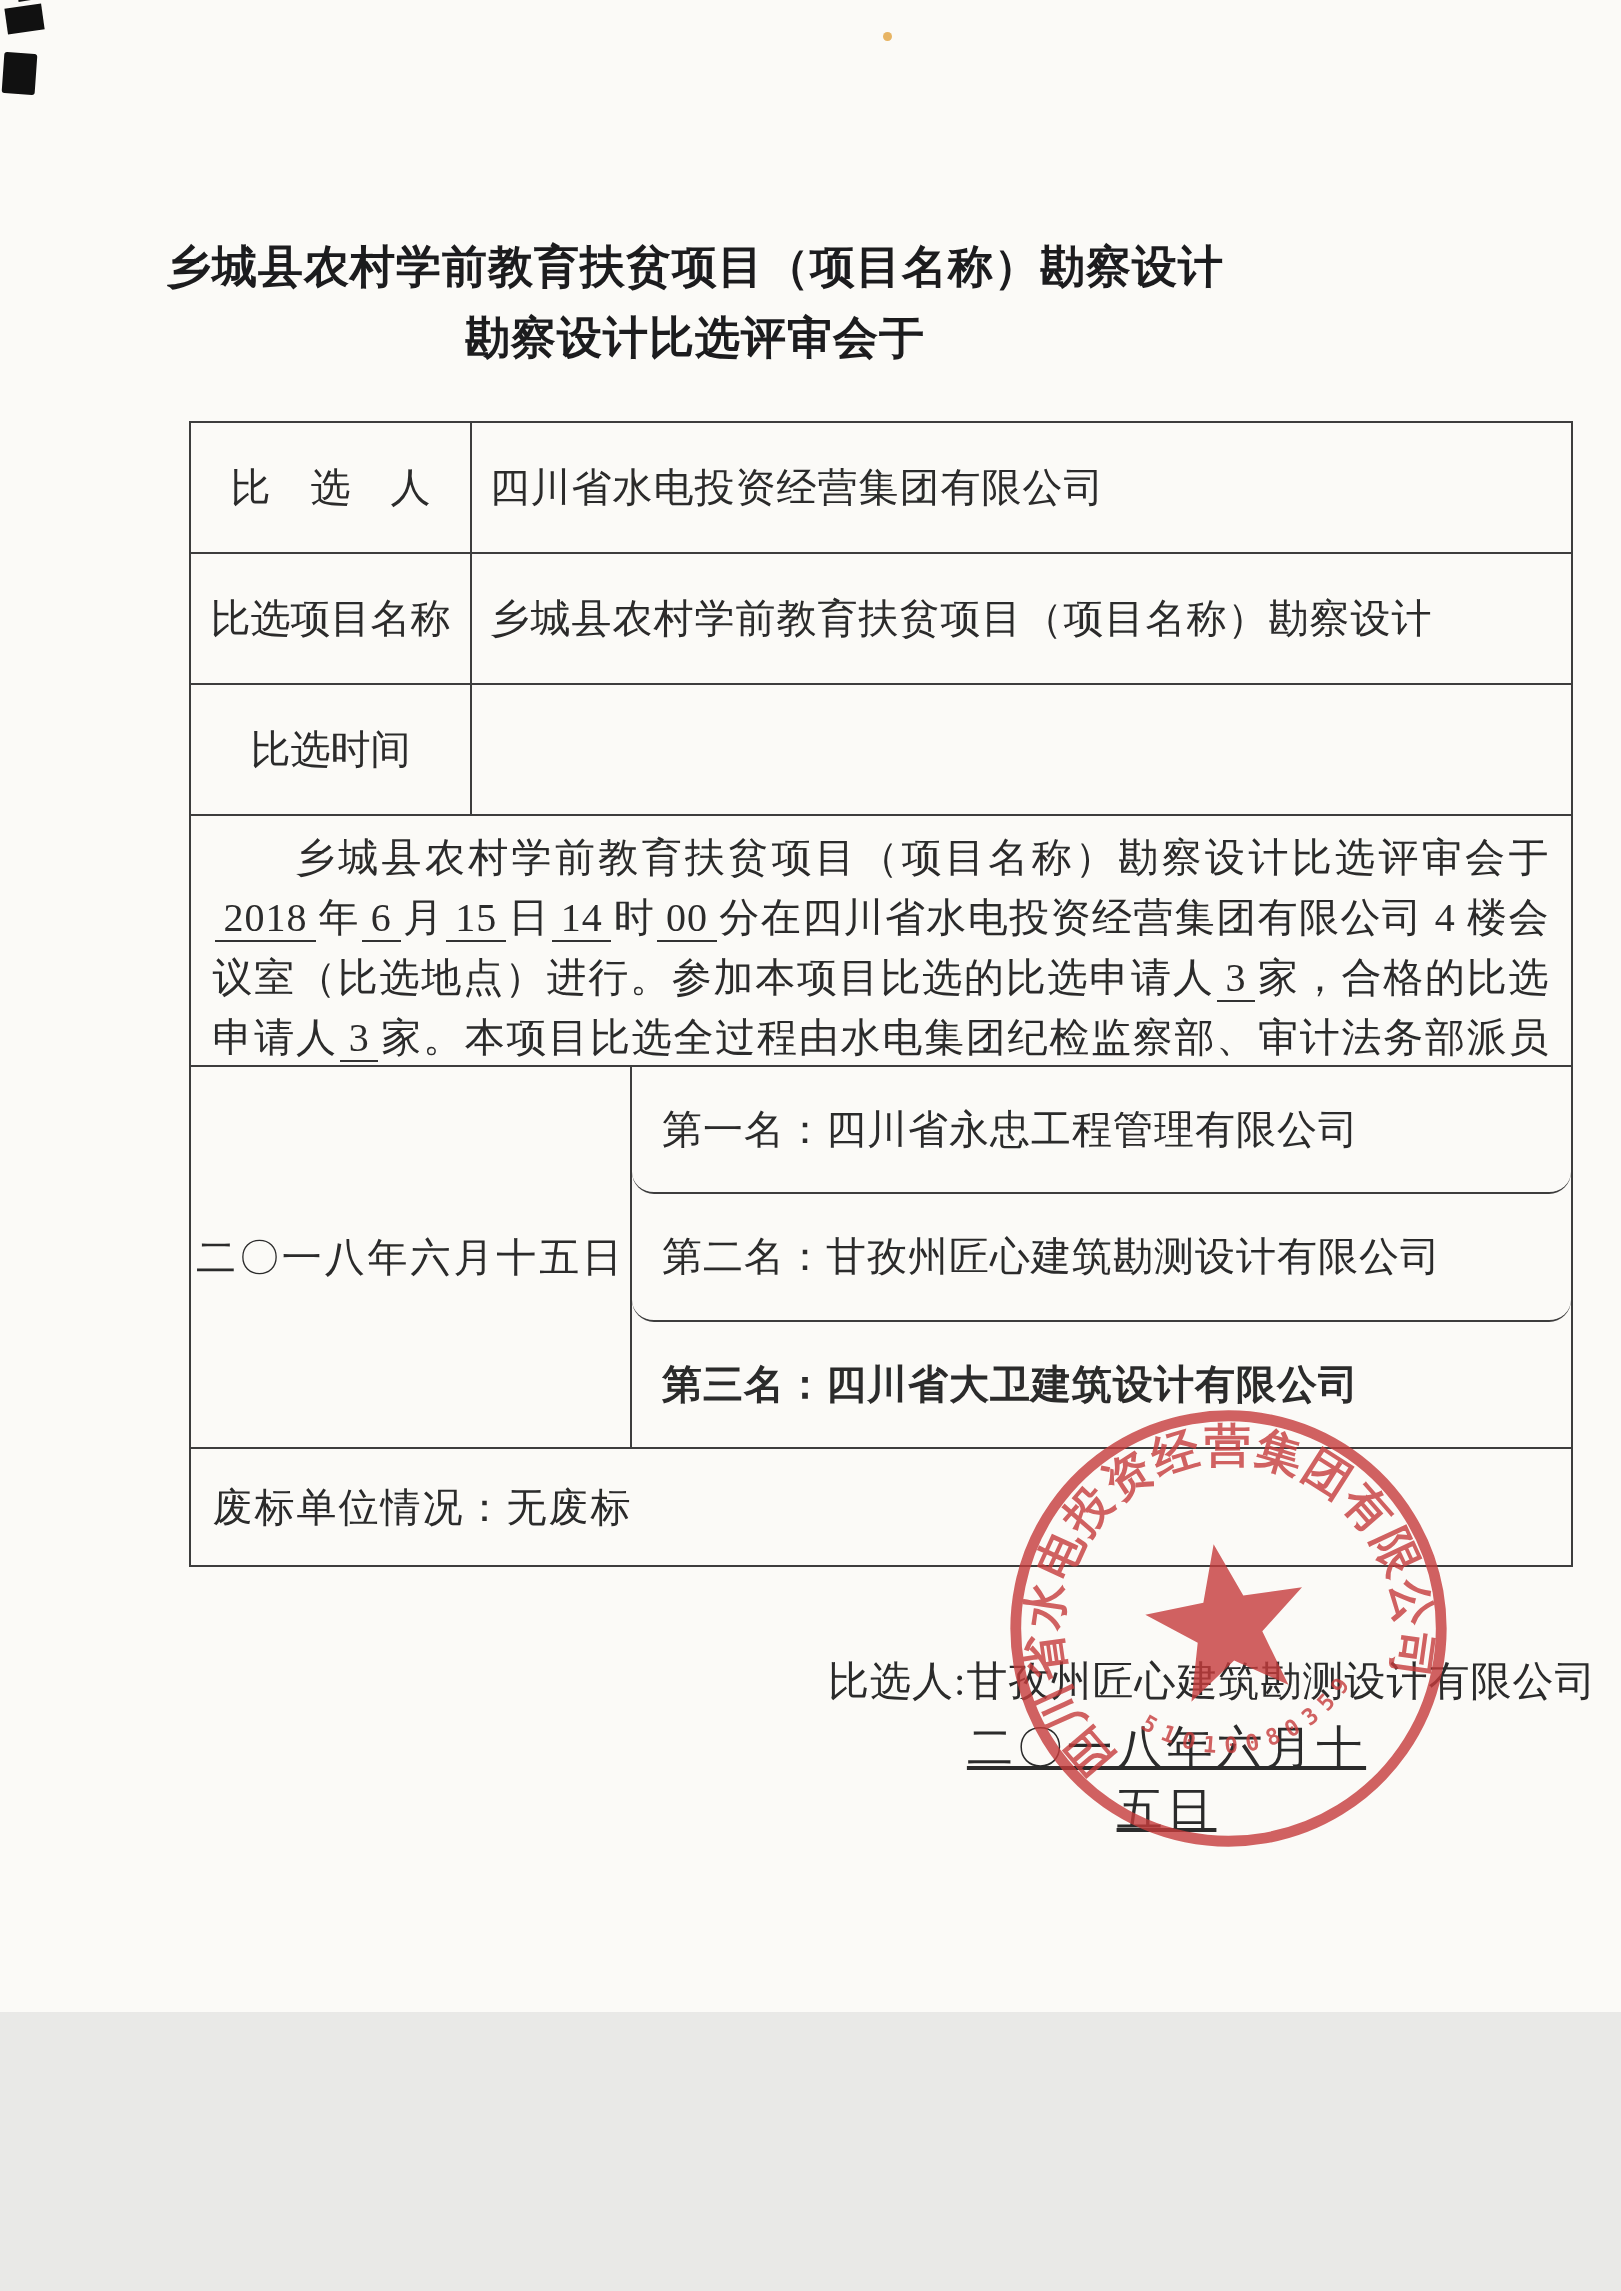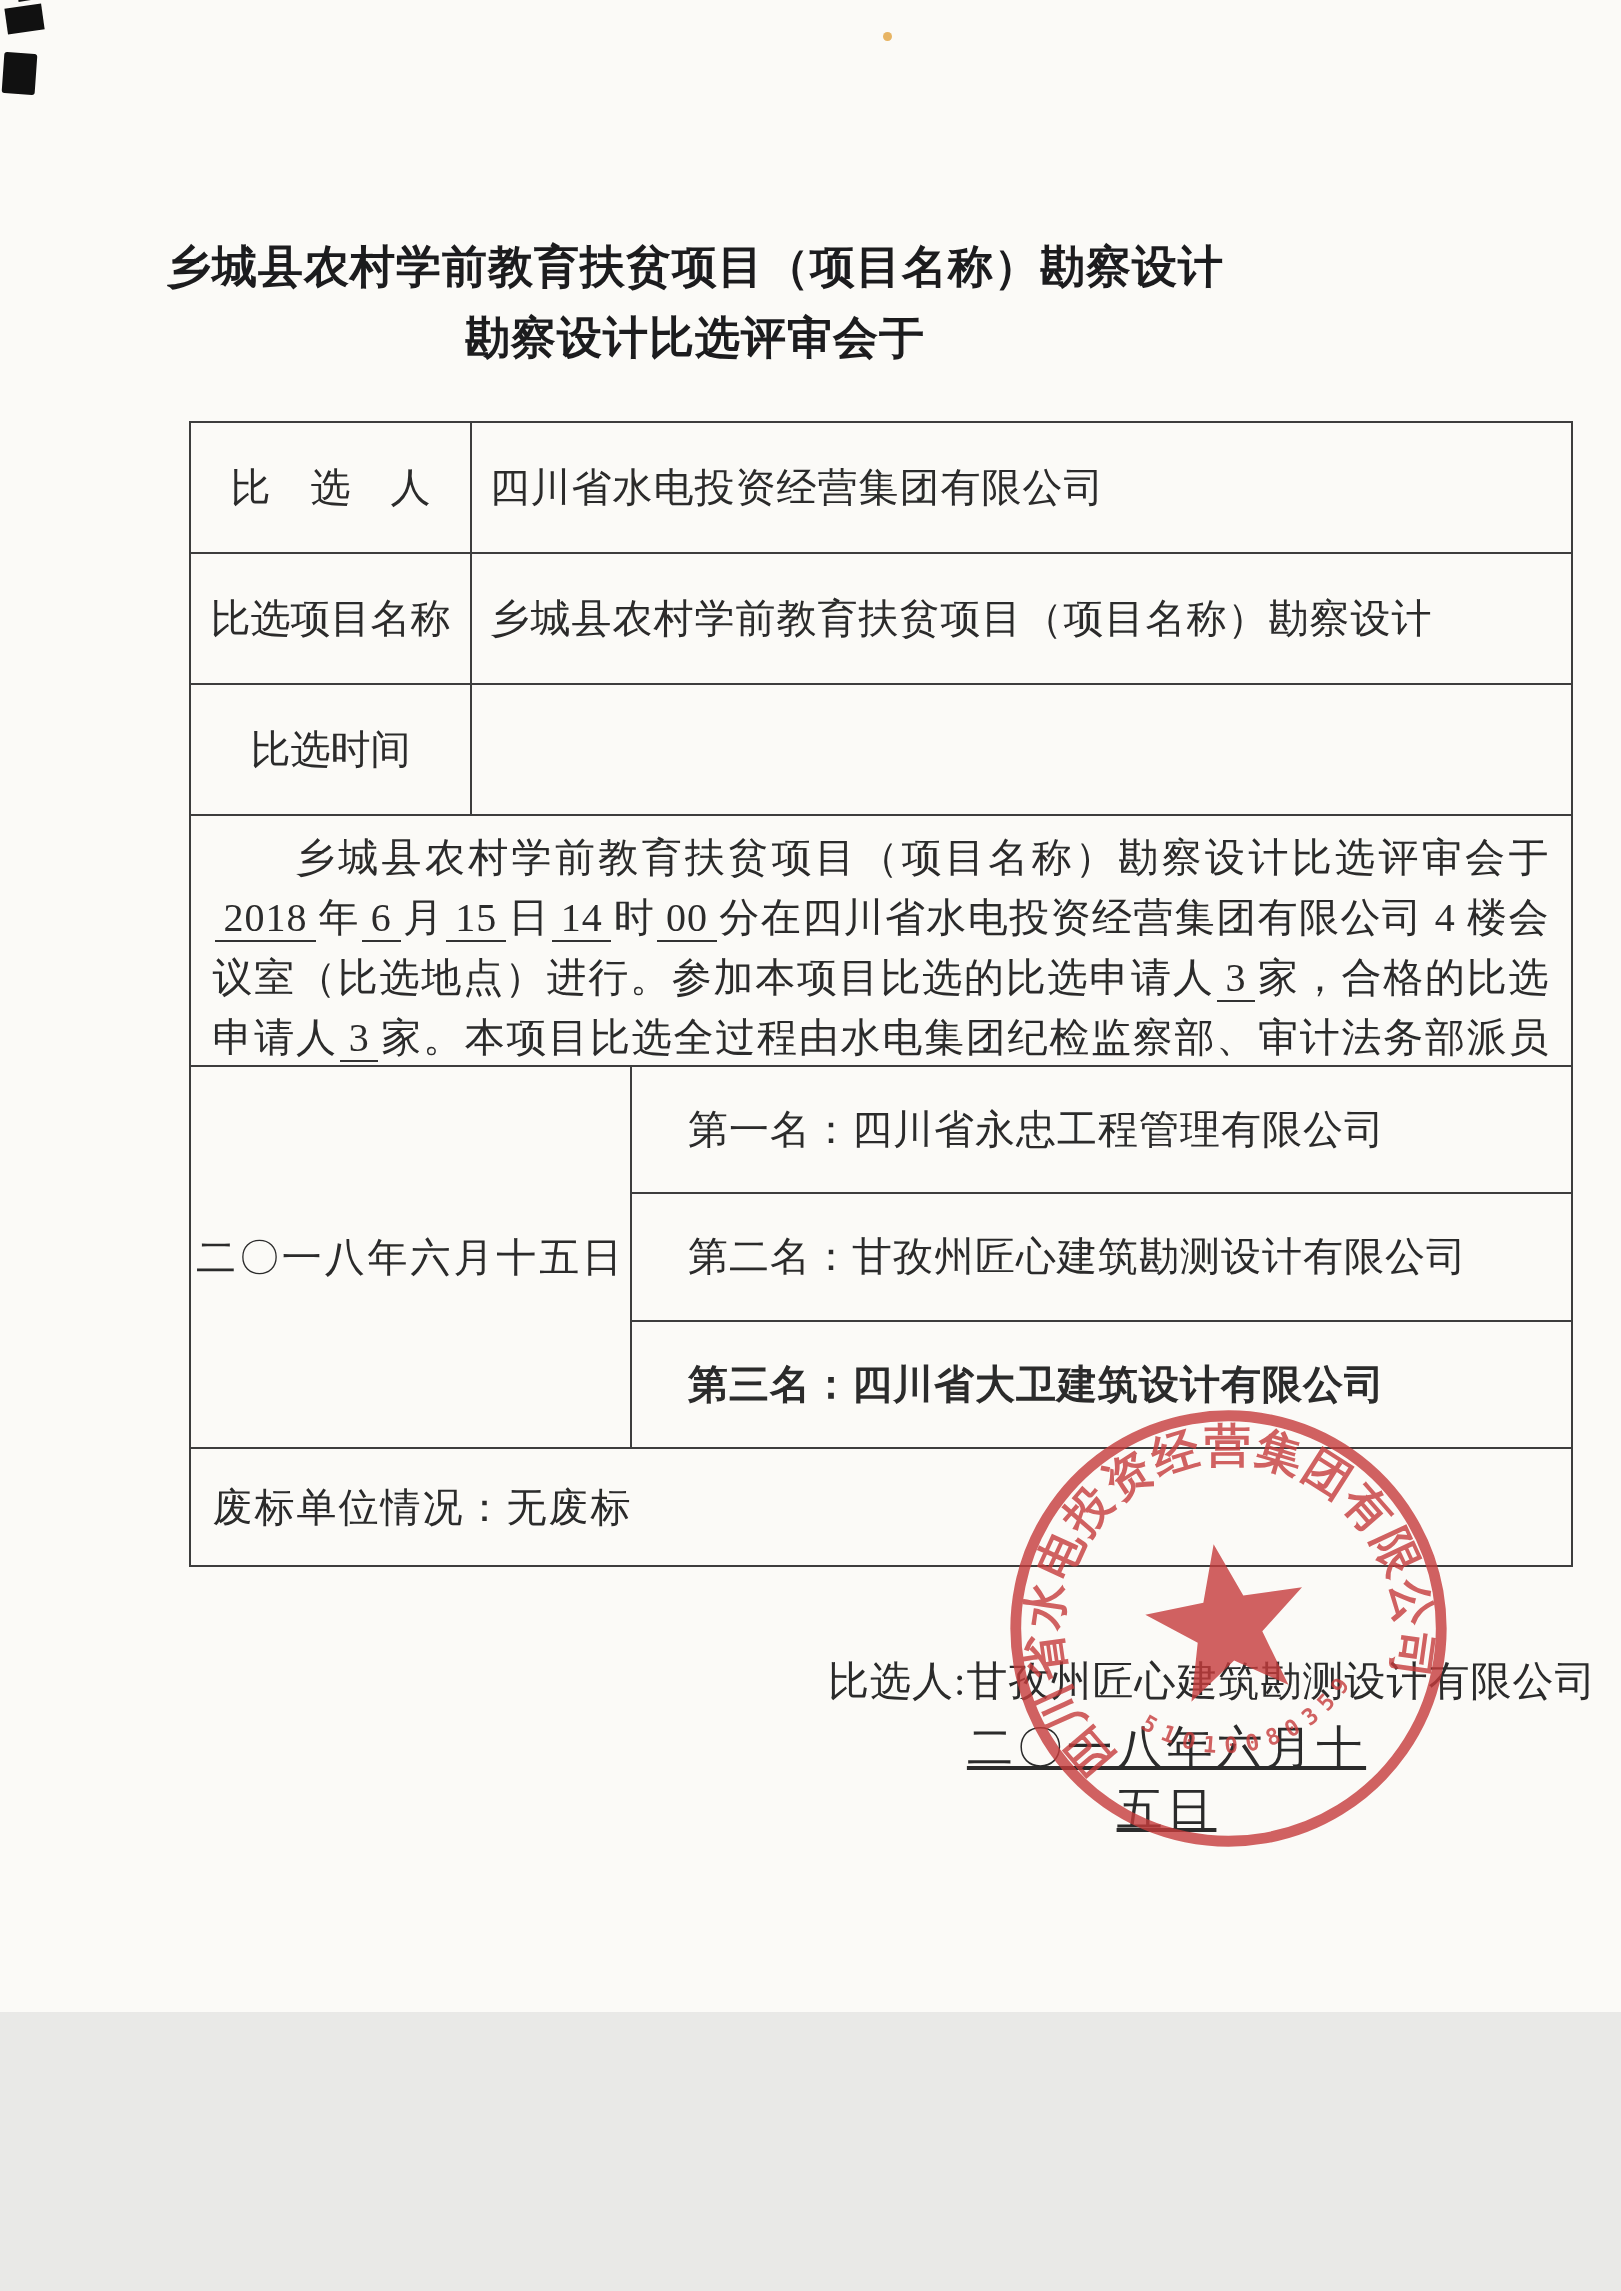--- a/index.html
+++ b/index.html
@@ -56,22 +56,22 @@
   .u{border-bottom:2px solid #333;padding:0 8.8px;margin:0 2px;}
   .rank-row{display:flex;height:382px;}
   .rank-label{
     width:441px;flex:0 0 441px;border-right:2px solid #3d3d3d;
     display:flex;align-items:center;justify-content:center;
     box-sizing:border-box;letter-spacing:2.9px;
   }
   .rank-list{flex:1;display:flex;flex-direction:column;}
   .rank-item{
     flex:1;display:flex;align-items:center;
-    padding-left:56px;box-sizing:border-box;
-    border-bottom:2px solid #3d3d3d;letter-spacing:1px;
+    padding-left:30px;box-sizing:border-box;
+    border-bottom:2px solid #3d3d3d;letter-spacing:1px;border-radius:22px;
   }
   .rank-item:last-child{border-bottom:none;font-weight:bold;}
   .reject-row{
     height:116px;display:flex;align-items:center;
     padding-left:21.6px;box-sizing:border-box;letter-spacing:2px;
   }
 
   
   .footer-signer{
     position:absolute;left:828px;top:1654px;

